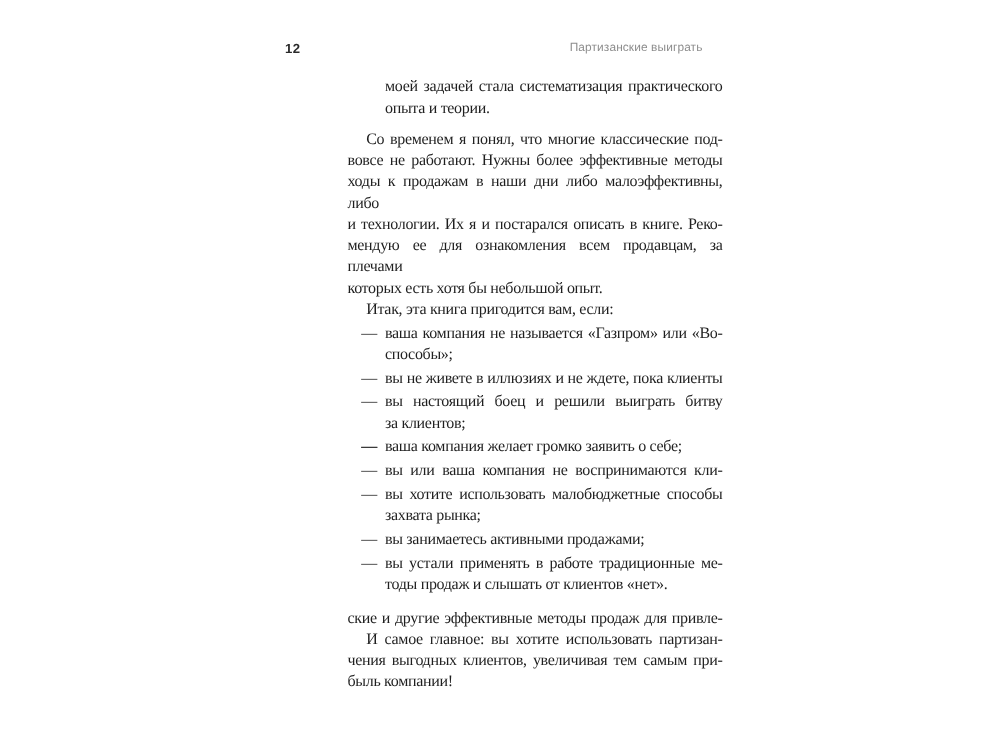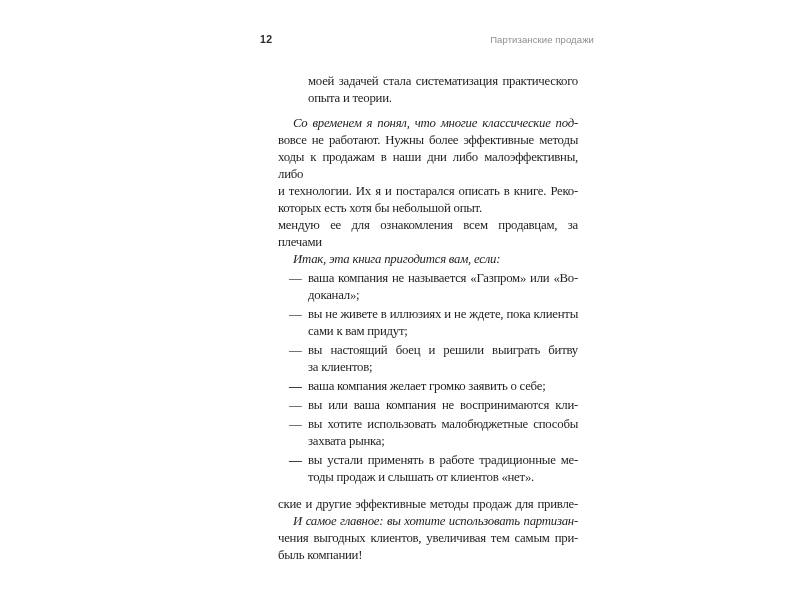--- a/index.html
+++ b/index.html
@@ -5,25 +5,25 @@
   html, body { margin: 0; padding: 0; background: #ffffff; }
   .page {
     position: relative;
     width: 800px; height: 600px;
     background: #ffffff;
     overflow: hidden;
     font-family: "Liberation Serif", serif;
   }
   .page-header {
     position: absolute;
-    left: 260px; top: 33px;
+    left: 228px; top: 33px;
     width: 334px;
     display: flex;
     justify-content: space-between;
-    align-items: center;
+    align-items: flex-start;
     font-family: "Liberation Sans", sans-serif;
   }
   .page-num {
     font-size: 10.5px;
     font-weight: 700;
     color: #2a2a2a;
     letter-spacing: 0.3px;
   }
   .running-title {
     font-size: 9.5px;
@@ -33,25 +33,25 @@
   .text-column {
     position: absolute;
     left: 278px; top: 61px;
     width: 300px;
     font-size: 12.8px;
     line-height: 17px;
     color: #1f1f1f;
     letter-spacing: -0.25px;
   }
   .blk { margin: 0; }
-  .cont { margin-left: 30px; margin-top: 12px; }   
+  .cont { margin-left: 30px; }   
   .gp { margin-top: 8px; }       
   .gs { margin-top: 10px; }      
   .ln { text-align: left; }
-  .ln.ind { padding-left: 15px; font-style: italic; }            
+  .ln.ind { padding-left: 15px; }            
   .ln.jl {                                    
     text-align: justify;
     text-align-last: justify;
     -moz-text-align-last: justify;
   }
   .li {
     position: relative;
     padding-left: 30px;
     margin-top: 2px;
   }
@@ -59,48 +59,47 @@
     position: absolute;
     left: 11px; top: 0;
   }
 </style>
 </head>
 <body>
 
 <div class="page">
   <header class="page-header">
     <span class="page-num">12</span>
-    <span class="running-title">Партизанские продажи</span>
+    <span class="running-title">Партизанские выиграть</span>
   </header>
 
   <main class="text-column">
       <div class="blk cont">
         <div class="ln jl">моей задачей стала систематизация практического</div>
         <div class="ln">опыта и теории.</div>
       </div>
       <div class="blk gp">
         <div class="ln jl ind">Со временем я понял, что многие классические под-</div>
         <div class="ln jl">вовсе не работают. Нужны более эффективные методы</div>
         <div class="ln jl">ходы к продажам в наши дни либо малоэффективны, либо</div>
         <div class="ln jl">и технологии. Их я и постарался описать в книге. Реко-</div>
+        <div class="ln jl">мендую ее для ознакомления всем продавцам, за плечами</div>
         <div class="ln">которых есть хотя бы небольшой опыт.</div>
-        <div class="ln jl">мендую ее для ознакомления всем продавцам, за плечами</div>
       </div>
       <div class="blk">
         <div class="ln ind">Итак, эта книга пригодится вам, если:</div>
       </div>
       <div class="li">
         <span class="dash">—</span>
         <div class="ln jl">ваша компания не называется «Газпром» или «Во-</div>
-        <div class="ln">доканал»;</div>
+        <div class="ln">способы»;</div>
       </div>
       <div class="li">
         <span class="dash">—</span>
         <div class="ln jl">вы не живете в иллюзиях и не ждете, пока клиенты</div>
-        <div class="ln">сами к вам придут;</div>
       </div>
       <div class="li">
         <span class="dash">—</span>
         <div class="ln jl">вы настоящий боец и решили выиграть битву</div>
         <div class="ln">за клиентов;</div>
       </div>
       <div class="li">
         <span class="dash">—</span>
       </div>
       <div class="li">
@@ -111,20 +110,21 @@
         <span class="dash">—</span>
         <div class="ln jl">вы или ваша компания не воспринимаются кли-</div>
       </div>
       <div class="li">
         <span class="dash">—</span>
         <div class="ln jl">вы хотите использовать малобюджетные способы</div>
         <div class="ln">захвата рынка;</div>
       </div>
       <div class="li">
         <span class="dash">—</span>
+        <div class="ln">вы занимаетесь активными продажами;</div>
       </div>
       <div class="li">
         <span class="dash">—</span>
         <div class="ln jl">вы устали применять в работе традиционные ме-</div>
         <div class="ln">тоды продаж и слышать от клиентов «нет».</div>
       </div>
       <div class="blk gs">
         <div class="ln jl">ские и другие эффективные методы продаж для привле-</div>
         <div class="ln jl ind">И самое главное: вы хотите использовать партизан-</div>
         <div class="ln jl">чения выгодных клиентов, увеличивая тем самым при-</div>

